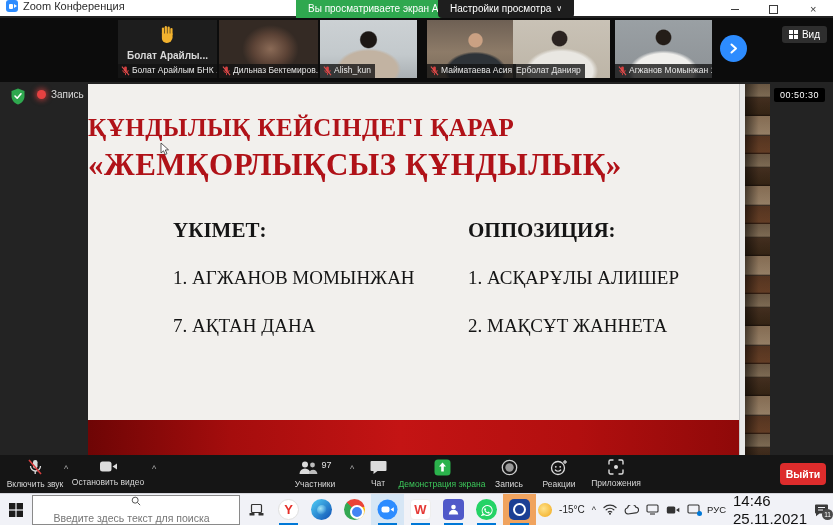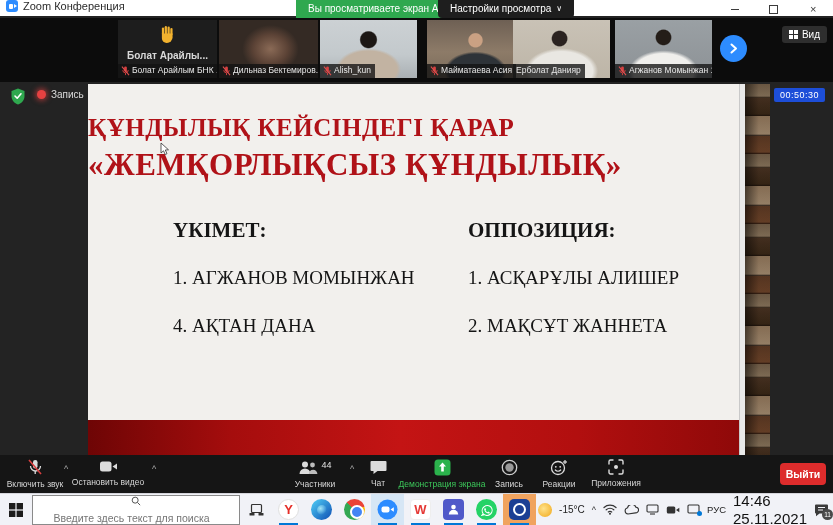--- a/index.html
+++ b/index.html
@@ -63,21 +63,21 @@
   .grid-ic::before { content:""; position:absolute; width:4px; height:4px; background:#fff; left:0; top:0;
     box-shadow:5px 0 #fff, 0 5px #fff, 5px 5px #fff; }
 
   
   .main { position:absolute; top:82px; left:0; width:100%; height:373px; background:#232323; }
   .sec-shield { position:absolute; left:10px; top:6px; }
   .rec-ind { position:absolute; left:37px; top:7px; display:flex; align-items:center; gap:5px;
     color:#dcdcdc; font-size:10px; }
   .rec-dot { width:9px; height:9px; border-radius:50%; background:#e64141;
     box-shadow:0 0 5px 2px rgba(230,65,65,.55); }
-  .timer { position:absolute; right:8px; top:6px; background:#1d4ed8; color:#fff; font-size:9px;
+  .timer { position:absolute; right:8px; top:6px; background:#000000; color:#fff; font-size:9px;
     padding:2px 6px; border-radius:2px; letter-spacing:.5px; }
 
   .slide { position:absolute; left:88px; top:2px; width:657px; height:371px; background:#f2f0ed; }
   .slide-scroll { position:absolute; right:0; top:0; width:6px; height:100%; background:#e9e9e9;
     border-left:1px solid #c9c9c9; }
   .slide-red { position:absolute; left:0; right:6px; bottom:0; height:35px;
     background:linear-gradient(90deg,#6e0505 0%, #a50d0d 22%, #c41414 48%, #b20f0f 75%, #8f0909 100%); }
   .slide-title { position:absolute; top:30px; width:100%; color:#b01218;
     font-family:"Liberation Serif","DejaVu Serif",serif; font-weight:bold; }
   .slide-title .l1 { font-size:25px; letter-spacing:.5px; }
@@ -292,21 +292,21 @@
 
     <div class="slide">
       <div class="slide-title">
         <div class="l1">ҚҰНДЫЛЫҚ КЕЙСІНДЕГІ ҚАРАР</div>
         <div class="l2">«ЖЕМҚОРЛЫҚСЫЗ ҚҰНДЫЛЫҚ»</div>
       </div>
 
       <div class="col col-left">
         <div class="hdr">ҮКІМЕТ:</div>
         <div class="item">1. АГЖАНОВ МОМЫНЖАН</div>
-        <div class="item">4. АҚТАН ДАНА</div>
+        <div class="item">7. АҚТАН ДАНА</div>
       </div>
 
       <div class="col col-right">
         <div class="hdr">ОППОЗИЦИЯ:</div>
         <div class="item">1. АСҚАРҰЛЫ АЛИШЕР</div>
         <div class="item">2. МАҚСҰТ ЖАННЕТА</div>
       </div>
 
       <div class="cursor">
         <svg width="10" height="14" viewBox="0 0 10 14">
@@ -344,21 +344,21 @@
     <span class="chev" style="left:152px;">^</span>
 
     <div class="tbtn" style="left:279px; width:72px;">
       <div class="icon-row">
         <svg width="20" height="16" viewBox="0 0 20 16">
           <circle cx="7" cy="4.5" r="3" fill="#dcdcdc"></circle>
             <path d="M1.5 14 a5.5 5.5 0 0 1 11 0 z" fill="#dcdcdc"></path>
           <circle cx="14.5" cy="5" r="2.4" fill="#bdbdbd"></circle>
             <path d="M10.8 14 a4.3 4.3 0 0 1 8.6 0 z" fill="#bdbdbd"></path>
         </svg>
-        <span class="pcount">44</span>
+        <span class="pcount">97</span>
       </div>
       <span>Участники</span>
     </div>
     <span class="chev" style="left:350px;">^</span>
 
     <div class="tbtn" style="left:356px; width:44px;">
       <svg width="17" height="16" viewBox="0 0 17 16">
         <path d="M1.5 2 h14 a1 1 0 0 1 1 1 v8 a1 1 0 0 1 -1 1 h-8 l-4 3 v-3 h-2 a1 1 0 0 1 -1 -1 v-8 a1 1 0 0 1 1 -1 z" fill="#dcdcdc"></path>
       </svg>
       <span>Чат</span>

